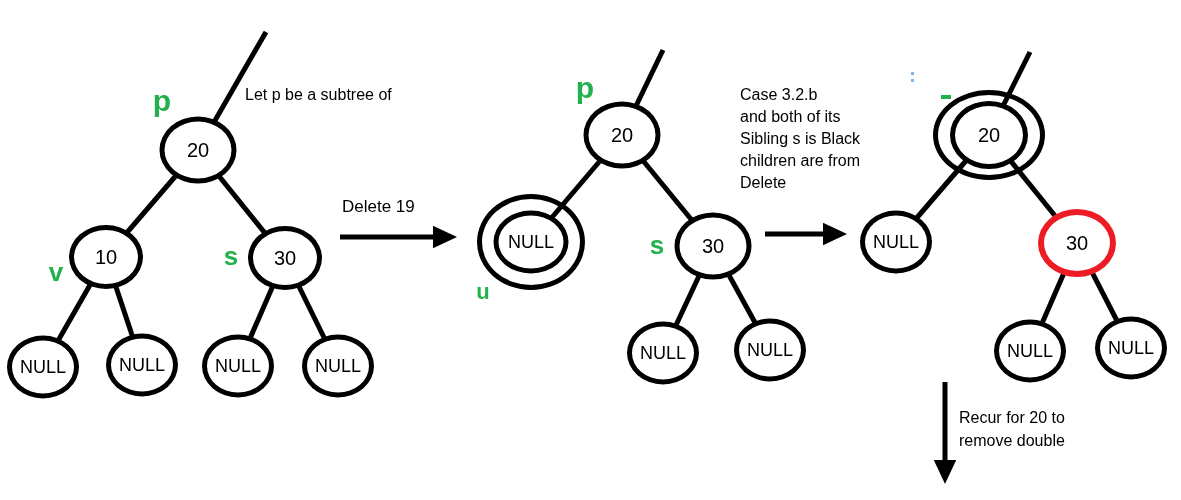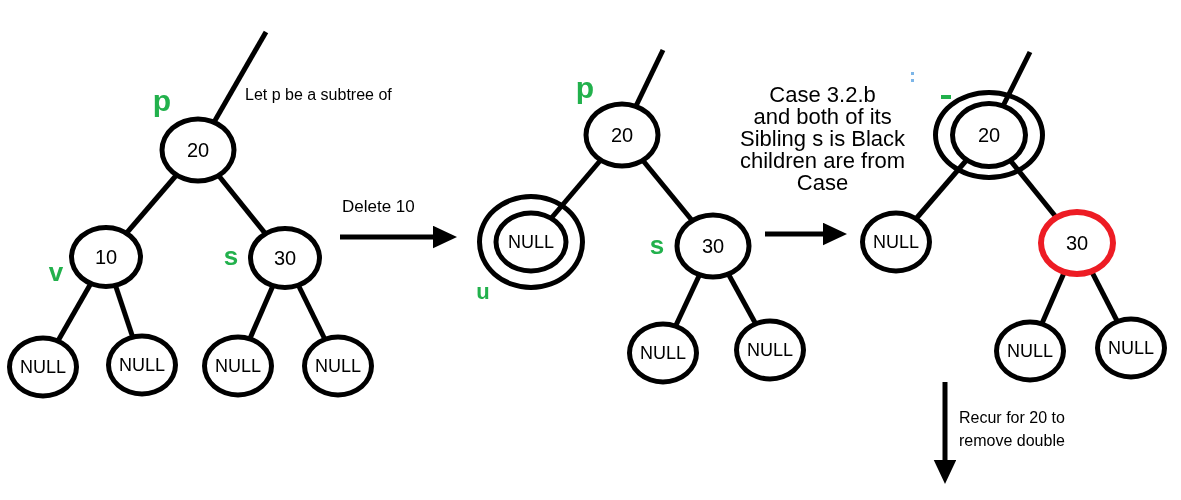--- a/index.html
+++ b/index.html
@@ -19,21 +19,21 @@
   .red{border-color:var(--red,#ed1c24);border-width:6px;}
   .ring{
     position:absolute;transform:translate(-50%,-50%);
     border:5px solid #000;border-radius:50%;background:transparent;
     z-index:2;box-sizing:border-box;
   }
   .ptr{
     position:absolute;transform:translate(-50%,-50%);
     color:var(--green,#22b14c);font-weight:bold;z-index:4;line-height:1;
   }
-  .note{position:absolute;z-index:4;color:#000;text-align:center;}
+  .note{position:absolute;z-index:4;color:#000;}
   .note div{white-space:nowrap;}
   .stray{position:absolute;z-index:4;}
 </style>
 </head>
 <body>
 
 <div class="canvas">
 
   <svg class="layer" width="1181" height="500" viewBox="0 0 1181 500">
     <defs>
@@ -77,38 +77,38 @@
   <div class="node" style="left:285px;top:258px;width:74px;height:64px">30</div>
   <div class="nullnode" style="left:43px;top:367px">NULL</div>
   <div class="nullnode" style="left:142px;top:365px">NULL</div>
   <div class="nullnode" style="left:238px;top:366px">NULL</div>
   <div class="nullnode" style="left:338px;top:366px">NULL</div>
 
   <div class="note" style="left:245px;top:84px;font-size:16px;line-height:21px">
     <div>Let p be a subtree of</div>
   </div>
 
-  <div class="note" style="left:342px;top:197px;font-size:17px">Delete 10</div>
+  <div class="note" style="left:342px;top:197px;font-size:17px">Delete 19</div>
 
   <div class="ptr" style="left:585px;top:88px;font-size:30px">p</div>
   <div class="ptr" style="left:483px;top:292px;font-size:22px">u</div>
   <div class="ptr" style="left:657px;top:245px;font-size:26px">s</div>
   <div class="node" style="left:622px;top:135px">20</div>
   <div class="ring" style="left:531px;top:242px;width:108px;height:96px"></div>
   <div class="nullnode" style="left:531px;top:242px;width:75px;height:63px">NULL</div>
   <div class="node" style="left:713px;top:246px">30</div>
   <div class="nullnode" style="left:663px;top:353px">NULL</div>
   <div class="nullnode" style="left:770px;top:350px">NULL</div>
 
-  <div class="note" style="left:740px;top:84px;font-size:22px;line-height:22px">
+  <div class="note" style="left:740px;top:84px;font-size:16px;line-height:22px">
     <div>Case 3.2.b</div>
     <div>and both of its</div>
     <div>Sibling s is Black</div>
     <div>children are from</div>
-    <div>Case</div>
+    <div>Delete</div>
   </div>
 
   <div class="ring" style="left:989px;top:135px;width:112px;height:90px"></div>
   <div class="node" style="left:989px;top:135px;width:78px;height:68px">20</div>
   <div class="nullnode" style="left:896px;top:242px">NULL</div>
   <div class="node red" style="left:1077px;top:243px;width:78px;height:68px">30</div>
   <div class="nullnode" style="left:1030px;top:351px">NULL</div>
   <div class="nullnode" style="left:1131px;top:348px">NULL</div>
 
   <div class="note" style="left:959px;top:406px;font-size:16px;line-height:23px">

